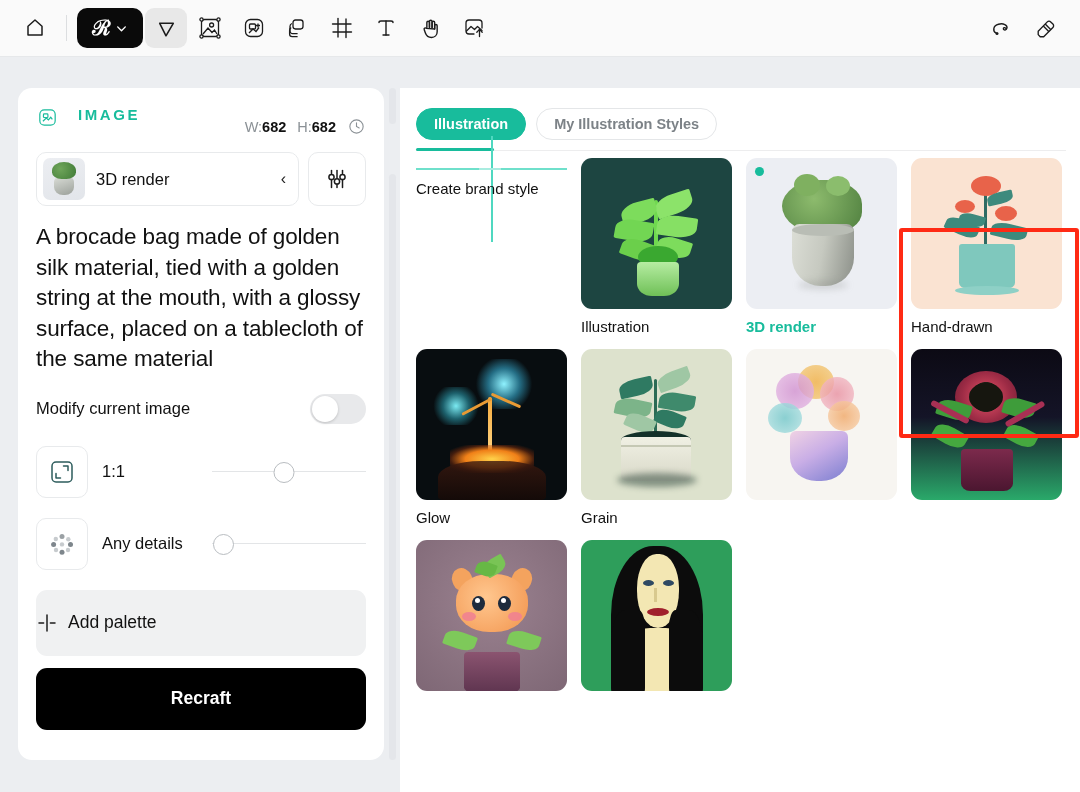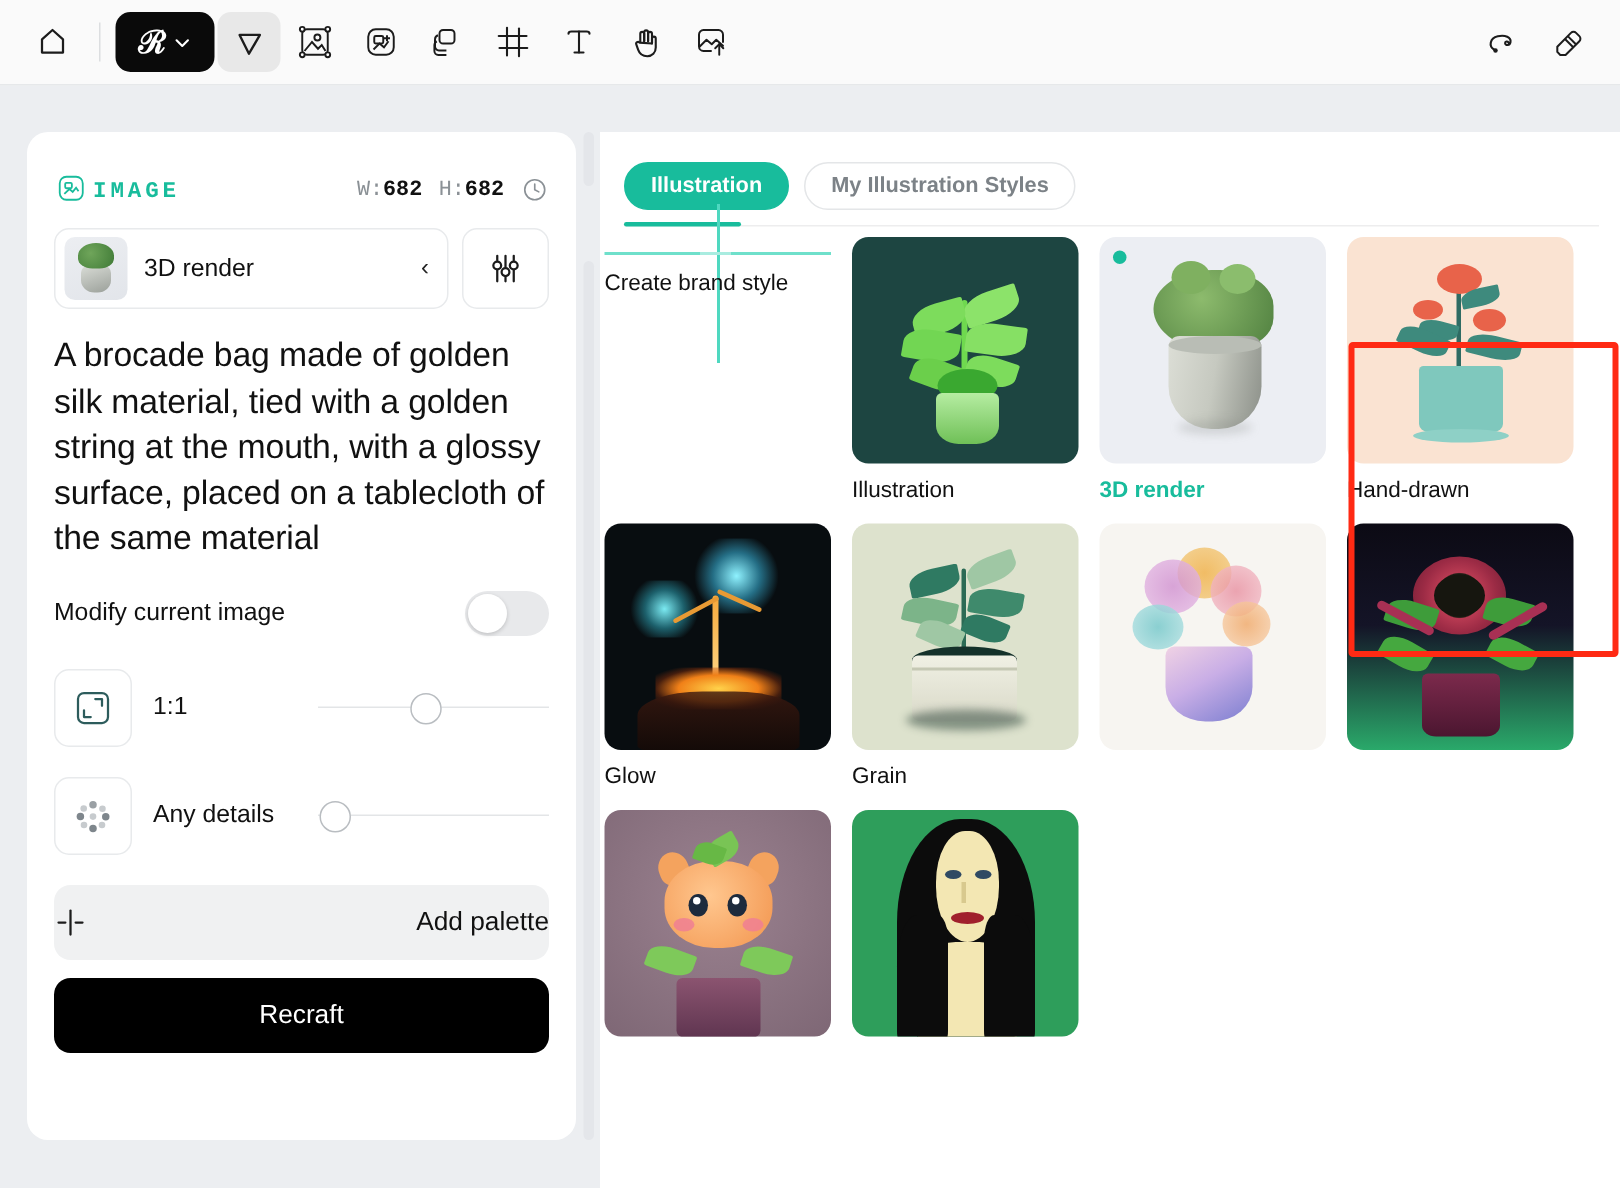--- a/index.html
+++ b/index.html
@@ -37,21 +37,21 @@
 
   
   .left-wrap {
     position: absolute; left: 18px; top: 88px; width: 366px; height: 672px;
   }
   .left-panel {
     position: relative; width: 366px; height: 672px;
     background: #fff; border-radius: 14px;
     padding: 18px 18px 0 18px; overflow: hidden;
   }
-  .lp-head { display: flex; align-items: flex-end; gap: 4px; margin-bottom: 16px; font-family: Liberation Mono, monospace; }
+  .lp-head { display: flex; align-items: flex-start; gap: 20px; margin-bottom: 16px; }
   .lp-head .img-ico {
     width: 22px; height: 22px; flex: 0 0 auto;
     display: flex; align-items: center; justify-content: center;
   }
   .lp-title {
     color: #18bc9c; font-size: 15px; font-weight: 700; letter-spacing: 2.6px;
   }
   .lp-dims { margin-left: auto; display: flex; align-items: center; gap: 11px; margin-top: 11px; }
   .dim { font-size: 14.5px; color: #111; font-weight: 700; white-space: nowrap; }
   .dim span.lbl { color: #8b9196; font-weight: 400; }
@@ -102,28 +102,28 @@
   .slider { position: relative; flex: 1 1 auto; height: 24px; cursor: pointer; }
   .slider .track {
     position: absolute; left: 0; right: 0; top: 11px; height: 1.5px; background: #e3e5e7;
   }
   .slider .thumb {
     position: absolute; top: 2px; width: 21px; height: 21px; border-radius: 50%;
     background: #fff; border: 1px solid #b9bdc1; transform: translateX(-50%);
   }
 
   .add-palette {
-    height: 50px; border-radius: 11px; background: #f0f1f2;
-    display: flex; align-items: center; justify-content: space-between; gap: 10px;
+    height: 66px; border-radius: 11px; background: #f0f1f2;
+    display: flex; align-items: center; justify-content: flex-start; gap: 10px;
     font-size: 17.5px; color: #111; cursor: pointer; margin-bottom: 12px;
   }
   .recraft-btn {
-    height: 50px; border-radius: 11px; background: #000; color: #fff;
+    height: 62px; border-radius: 11px; background: #000; color: #fff;
     display: flex; align-items: center; justify-content: center;
-    font-size: 17.5px; font-weight: 400; cursor: pointer;
+    font-size: 17.5px; font-weight: 700; cursor: pointer;
   }
 
   .lp-scroll {
     position: absolute; right: -12px; top: 0; width: 7px; height: 672px;
   }
   .lp-scroll .thumb1 {
     position: absolute; left: 0; top: 0; width: 7px; height: 36px;
     border-radius: 4px; background: #e4e6ea;
   }
   .lp-scroll .thumb2 {
@@ -146,21 +146,21 @@
   .chip {
     height: 32px; border-radius: 16px; padding: 0 17px;
     display: flex; align-items: center; font-size: 14.5px; font-weight: 700;
     color: #7c8287; border: 1px solid #e4e6e8; background: #fff; cursor: pointer;
     white-space: nowrap;
   }
   .chip.active { background: #18bc9c; color: #fff; border-color: #18bc9c; }
 
   .grid {
     display: grid; grid-template-columns: repeat(4, 151px); gap: 14px 14px;
-    padding: 18px 16px 0 3px;
+    padding: 18px 16px 0 16px;
   }
   .cell { width: 151px; }
   .cell .thumb {
     width: 151px; height: 151px; border-radius: 11px; overflow: hidden; position: relative;
     cursor: pointer; background: #f2f3f5;
   }
   .cell .cap {
     margin-top: 9px; font-size: 15px; color: #111; font-weight: 400; white-space: nowrap;
   }
   .cell.selected .cap { color: #18bc9c; font-weight: 700; }

